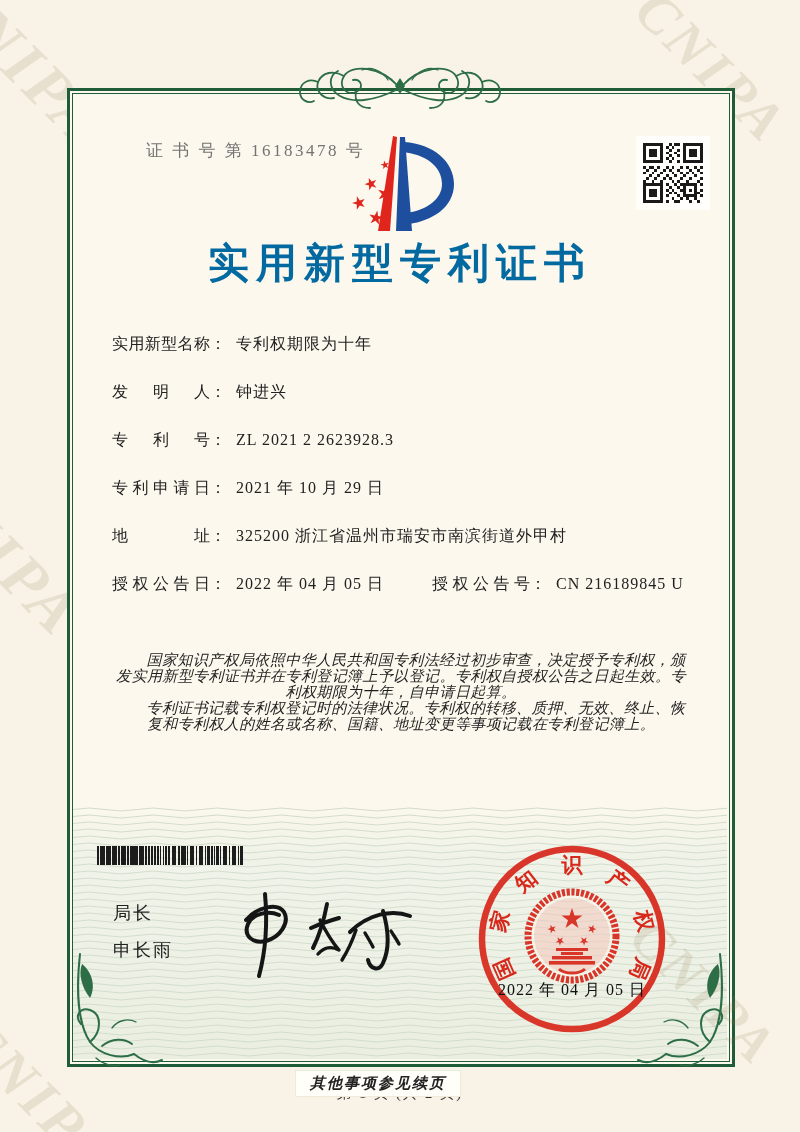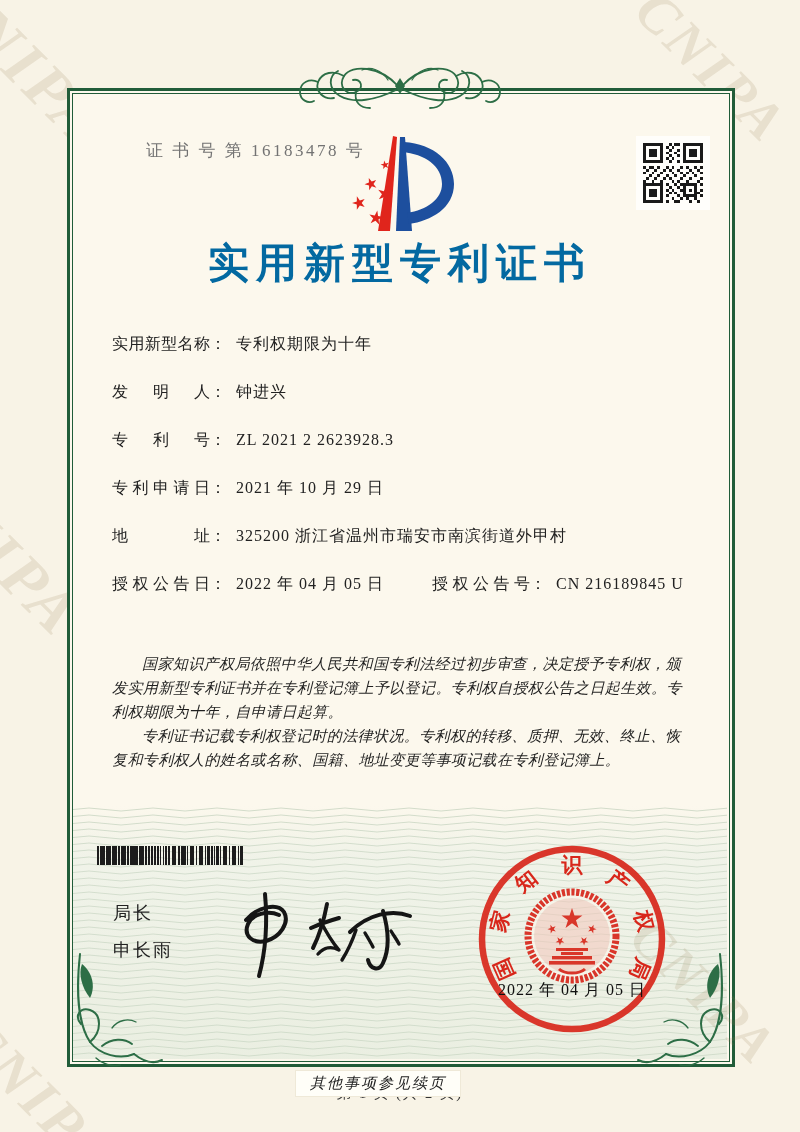--- a/index.html
+++ b/index.html
@@ -31,22 +31,22 @@
   .title{position:absolute;left:0;right:0;top:236px;text-align:center;font-size:41px;
          font-weight:bold;letter-spacing:7px;color:#0369a1;}
   
   .fields{position:absolute;left:112px;top:334px;width:580px;}
   .frow{height:48px;font-size:16px;white-space:nowrap;}
   .flabel{display:inline-block;width:98px;text-align:justify;text-align-last:justify;vertical-align:top;}
   .fvalue{padding-left:10px;letter-spacing:1px;}
   .frow .pair{display:inline-block;}
   .frow .pair.first{width:316px;}
   
-  .paras{position:absolute;left:112px;top:652px;width:578px;font-size:15px;line-height:24px;
-         font-style:italic;letter-spacing:.4px;color:#1f1f1f;}
+  .paras{position:absolute;left:112px;top:652px;width:578px;font-size:15px;line-height:16px;
+         font-style:italic;letter-spacing:.4px;color:#1f1f1f;text-align:center;}
   .paras p{margin:0;text-indent:2em;}
   
   .barcode{position:absolute;left:97px;top:846px;width:146px;height:19px;
      background:
       repeating-linear-gradient(90deg,#1c1c1c 0 1.5px,transparent 1.5px 3px),
       repeating-linear-gradient(90deg,#1c1c1c 0 1px,transparent 1px 5.5px),
       repeating-linear-gradient(90deg,#1c1c1c 0 2px,transparent 2px 8.5px);}
   
   .signer-title{position:absolute;left:113px;top:901px;font-size:18px;letter-spacing:2px;}
   .signer-name{position:absolute;left:113px;top:938px;font-size:18px;letter-spacing:2px;}
@@ -62,21 +62,21 @@
   .sc5{left:618px;top:881px;transform:translate(-50%,-50%) rotate(38deg);}
   .sc6{left:644px;top:921px;transform:translate(-50%,-50%) rotate(76deg);}
   .sc7{left:640px;top:969px;transform:translate(-50%,-50%) rotate(114deg);}
   .seal-date{position:absolute;left:492px;top:980px;width:160px;text-align:center;
              font-size:16px;letter-spacing:1px;color:#101010;}
   
   .page-info{position:absolute;left:0;right:0;top:1084px;text-align:center;font-size:14.5px;
              letter-spacing:2px;color:#333;}
   .note{position:absolute;left:378px;top:1070px;transform:translateX(-50%);
         background:#fffef8;border:1px solid #efe9d8;padding:3px 14px;font-size:15px;
-        font-style:italic;letter-spacing:2px;white-space:nowrap;}
+        font-style:italic;letter-spacing:2px;white-space:nowrap;font-weight:bold;}
   .orn{position:absolute;pointer-events:none;}
 </style>
 </head>
 <body>
 
 <div class="page">
 
   <span class="wm wm1">CNIPA</span>
   <span class="wm wm2">CNIPA</span>
   <span class="wm wm3">CNIPA</span>

